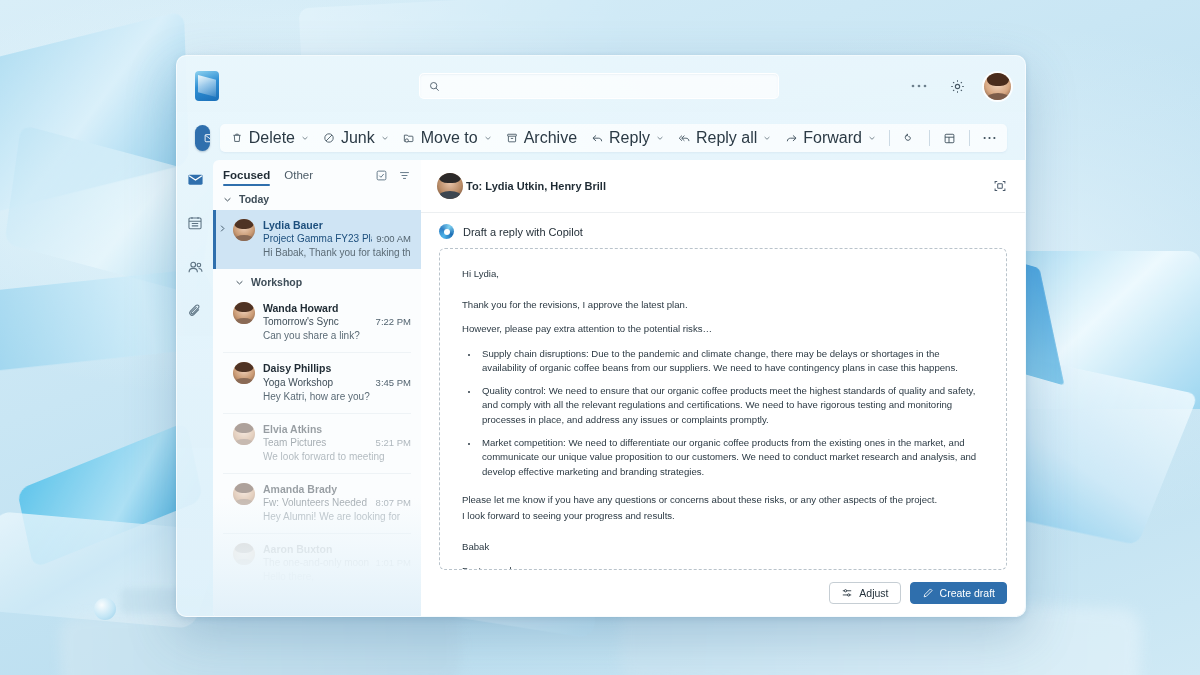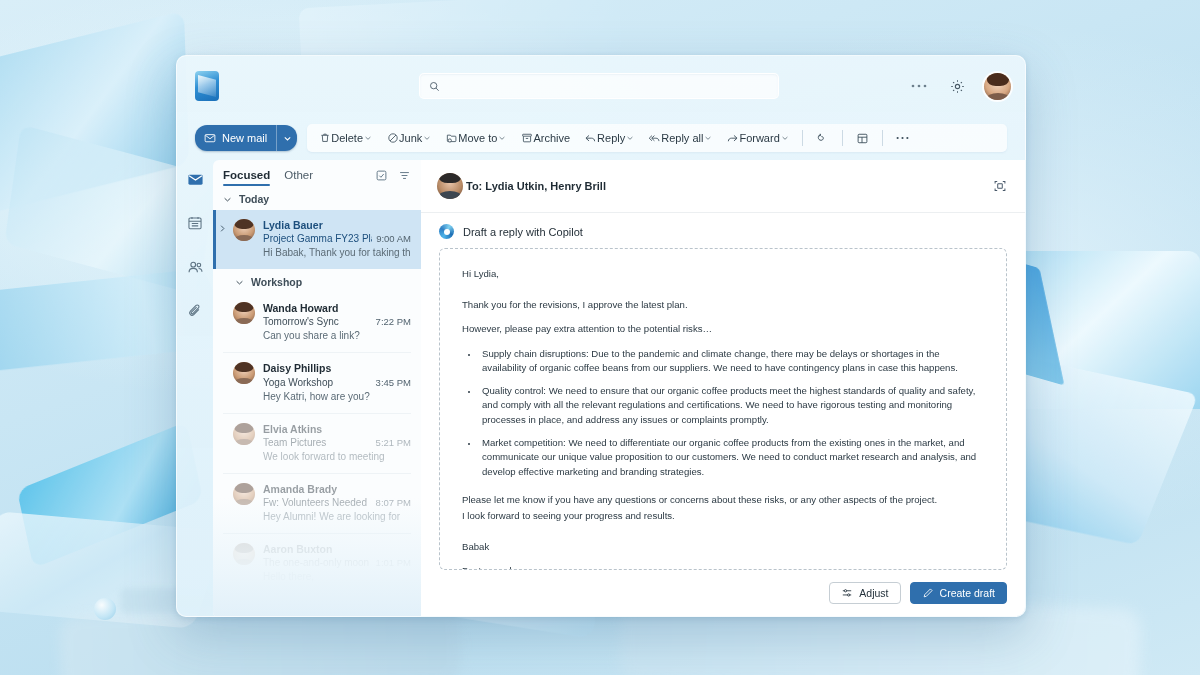--- a/index.html
+++ b/index.html
@@ -125,22 +125,22 @@
   .newmail .main { display:flex; align-items:center; gap:6px; padding: 0 9px 0 9px; height:100%; }
   .newmail .split { width: 1px; height: 100%; background: rgba(255,255,255,.35); }
   .newmail .caret { display:flex; align-items:center; justify-content:center; width: 20px; height:100%; }
 
   .cmdgroup {
     display: flex; align-items: center; height: 28px; gap: 0;
     background: rgba(255,255,255,.72); border-radius: 5px; padding: 0 4px;
     box-shadow: 0 1px 2px rgba(120,160,190,.12); flex: 1;
   }
   .cmd {
-    display: flex; align-items: center; height: 22px; padding: 0 7px;
-    font-size: 11px; color: #2b3a45; border-radius: 3px; cursor: pointer; white-space: nowrap;
+    display: flex; align-items: center; gap: 5px; height: 22px; padding: 0 7px;
+    font-size: 16px; color: #2b3a45; border-radius: 3px; cursor: pointer; white-space: nowrap;
   }
   .cmd .lbl { line-height: 1; }
   .cmd .chev { opacity: .75; margin-left: 1px; }
   .divider { width:1px; height:16px; background: rgba(90,130,160,.28); margin: 0 6px; }
   .cmd-ico { display: flex; align-items:center; justify-content:center; width:13px; height:13px; color:#3a4c59; }
 
   
   .appbody { display: flex; height: 458px; padding: 0 0 0 0; }
   .rail {
     width: 36px; padding-top: 6px; display: flex; flex-direction: column; align-items: center; gap: 18px;

